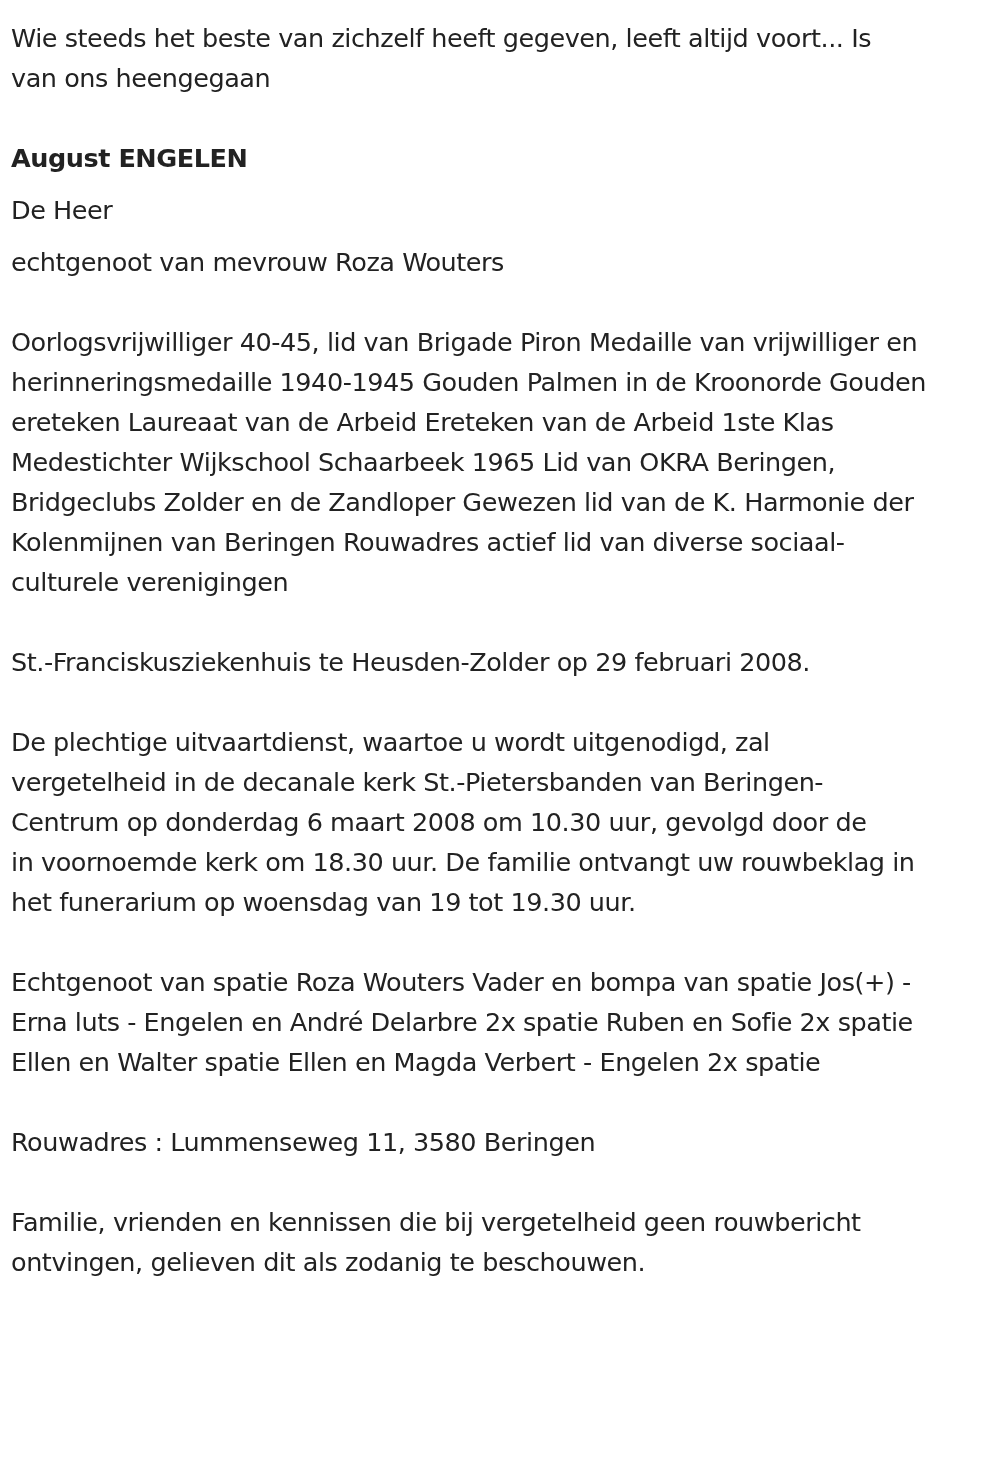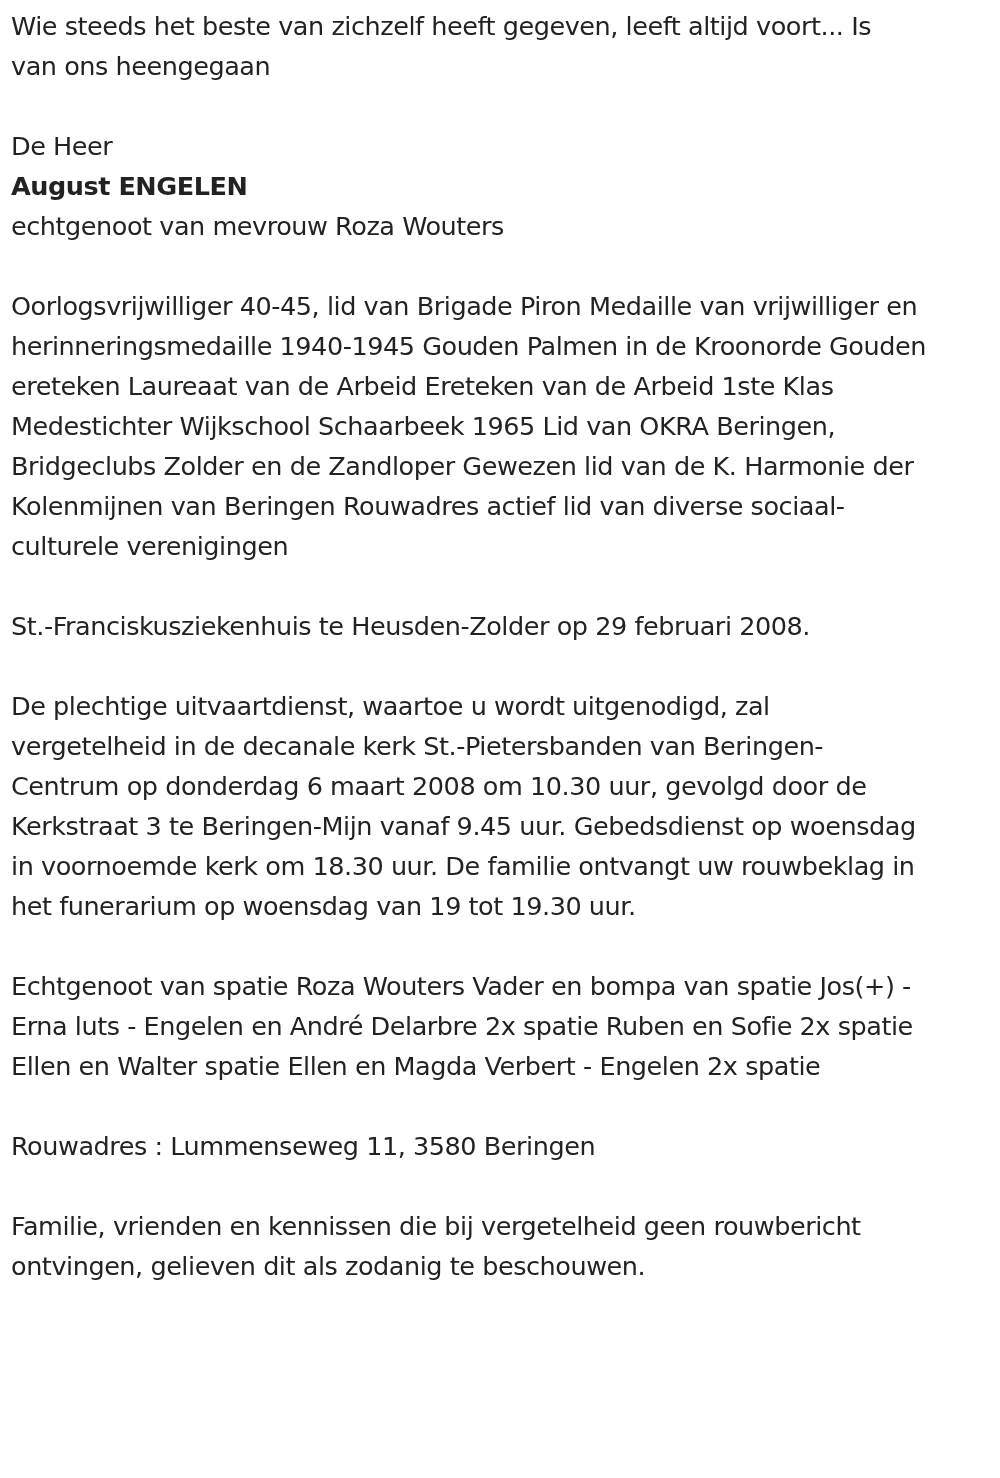--- a/index.html
+++ b/index.html
@@ -2,58 +2,57 @@
 <html><head>
 <meta charset="utf-8">
 <style>
   html, body { margin: 0; padding: 0; background: #ffffff; }
   body {
     width: 1000px; height: 1478px; overflow: hidden;
     font-family: "DejaVu Sans", sans-serif;
     color: #222222;
   }
   .page { position: relative; padding: 6px 0 0 11px; }
-  .p { font-size: 25.5px; line-height: 40px; margin: 0 0 40px 0; letter-spacing: -0.45px; white-space: nowrap; }
+  .p { font-size: 25.5px; line-height: 40px; margin: 12px 0 40px 0; letter-spacing: -0.45px; white-space: nowrap; }
   .p.tight { margin-bottom: 0; }
   .line { display: block; }
   .bold { font-weight: bold; }
 </style>
 </head>
 <body>
 
 <div class="page">
 
   <p class="p">
     <span class="line">Wie steeds het beste van zichzelf heeft gegeven, leeft altijd voort... Is</span>
     <span class="line">van ons heengegaan</span>
   </p>
 
+  <p class="p tight bold">August ENGELEN</p>
   <p class="p tight">De Heer</p>
-  <p class="p tight bold">August ENGELEN</p>
   <p class="p">echtgenoot van mevrouw Roza Wouters</p>
 
   <p class="p">
     <span class="line">Oorlogsvrijwilliger 40-45, lid van Brigade Piron Medaille van vrijwilliger en</span>
     <span class="line">herinneringsmedaille 1940-1945 Gouden Palmen in de Kroonorde Gouden</span>
     <span class="line">ereteken Laureaat van de Arbeid Ereteken van de Arbeid 1ste Klas</span>
     <span class="line">Medestichter Wijkschool Schaarbeek 1965 Lid van OKRA Beringen,</span>
     <span class="line">Bridgeclubs Zolder en de Zandloper Gewezen lid van de K. Harmonie der</span>
     <span class="line">Kolenmijnen van Beringen Rouwadres actief lid van diverse sociaal-</span>
     <span class="line">culturele verenigingen</span>
   </p>
 
   <p class="p">
     <span class="line">St.-Franciskusziekenhuis te Heusden-Zolder op 29 februari 2008.</span>
   </p>
 
   <p class="p">
     <span class="line">De plechtige uitvaartdienst, waartoe u wordt uitgenodigd, zal</span>
     <span class="line">vergetelheid in de decanale kerk St.-Pietersbanden van Beringen-</span>
     <span class="line">Centrum op donderdag 6 maart 2008 om 10.30 uur, gevolgd door de</span>
-    <span class="line">Kerkstraat 3 te Beringen-Mijn vanaf 9.45 uur. Gebedsdienst op woensdag</span>
     <span class="line">in voornoemde kerk om 18.30 uur. De familie ontvangt uw rouwbeklag in</span>
     <span class="line">het funerarium op woensdag van 19 tot 19.30 uur.</span>
   </p>
 
   <p class="p">
     <span class="line">Echtgenoot van spatie Roza Wouters Vader en bompa van spatie Jos(+) -</span>
     <span class="line">Erna luts - Engelen en André Delarbre 2x spatie Ruben en Sofie 2x spatie</span>
     <span class="line">Ellen en Walter spatie Ellen en Magda Verbert - Engelen 2x spatie</span>
   </p>
 

